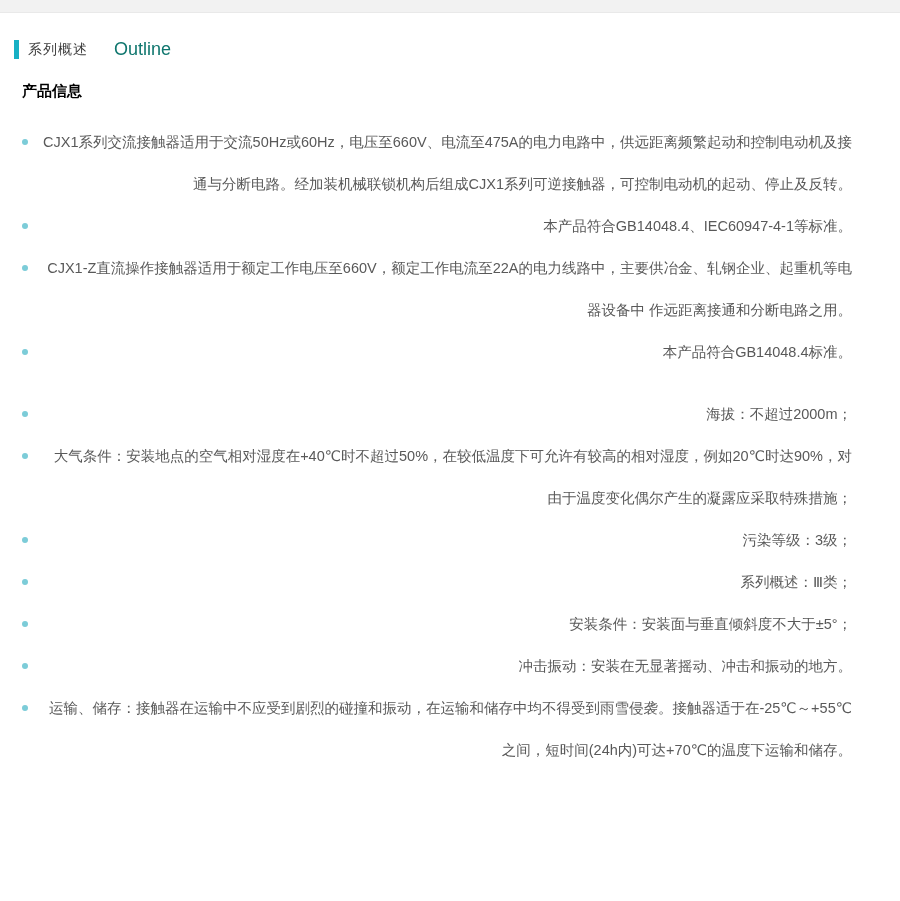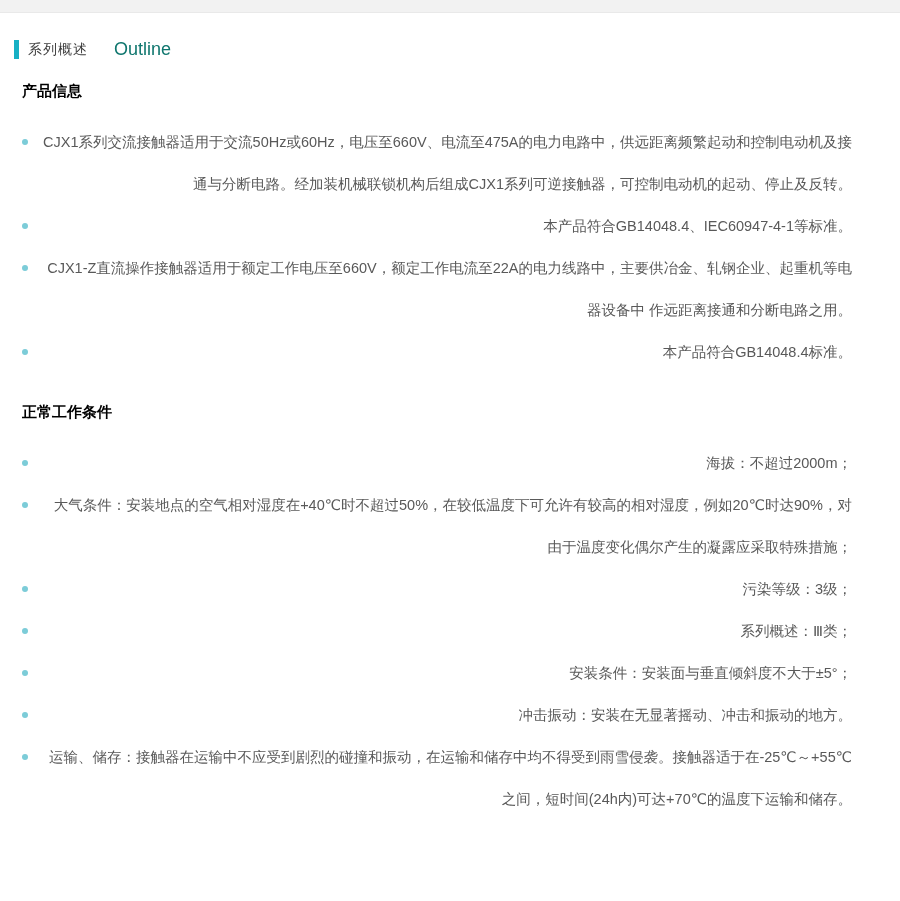--- a/index.html
+++ b/index.html
@@ -82,21 +82,20 @@
     <div class="section-heading">产品信息</div>
     <ul class="bullet-list">
         <li><span class="dot"></span><span class="txt">CJX1系列交流接触器适用于交流50Hz或60Hz，电压至660V、电流至475A的电力电路中，供远距离频繁起动和控制电动机及接通与分断电路。经加装机械联锁机构后组成CJX1系列可逆接触器，可控制电动机的起动、停止及反转。</span></li>
         <li><span class="dot"></span><span class="txt">本产品符合GB14048.4、IEC60947-4-1等标准。</span></li>
         <li><span class="dot"></span><span class="txt">CJX1-Z直流操作接触器适用于额定工作电压至660V，额定工作电流至22A的电力线路中，主要供冶金、轧钢企业、起重机等电器设备中 作远距离接通和分断电路之用。</span></li>
         <li><span class="dot"></span><span class="txt">本产品符合GB14048.4标准。</span></li>
       </ul>
   </div>
 
   <div class="section">
-    <div class="section-heading second">正常工作条件</div>
     <ul class="bullet-list">
         <li><span class="dot"></span><span class="txt">海拔：不超过2000m；</span></li>
         <li><span class="dot"></span><span class="txt">大气条件：安装地点的空气相对湿度在+40℃时不超过50%，在较低温度下可允许有较高的相对湿度，例如20℃时达90%，对由于温度变化偶尔产生的凝露应采取特殊措施；</span></li>
         <li><span class="dot"></span><span class="txt">污染等级：3级；</span></li>
         <li><span class="dot"></span><span class="txt">系列概述：Ⅲ类；</span></li>
         <li><span class="dot"></span><span class="txt">安装条件：安装面与垂直倾斜度不大于±5°；</span></li>
         <li><span class="dot"></span><span class="txt">冲击振动：安装在无显著摇动、冲击和振动的地方。</span></li>
         <li><span class="dot"></span><span class="txt">运输、储存：接触器在运输中不应受到剧烈的碰撞和振动，在运输和储存中均不得受到雨雪侵袭。接触器适于在-25℃～+55℃之间，短时间(24h内)可达+70℃的温度下运输和储存。</span></li>
       </ul>
   </div>

